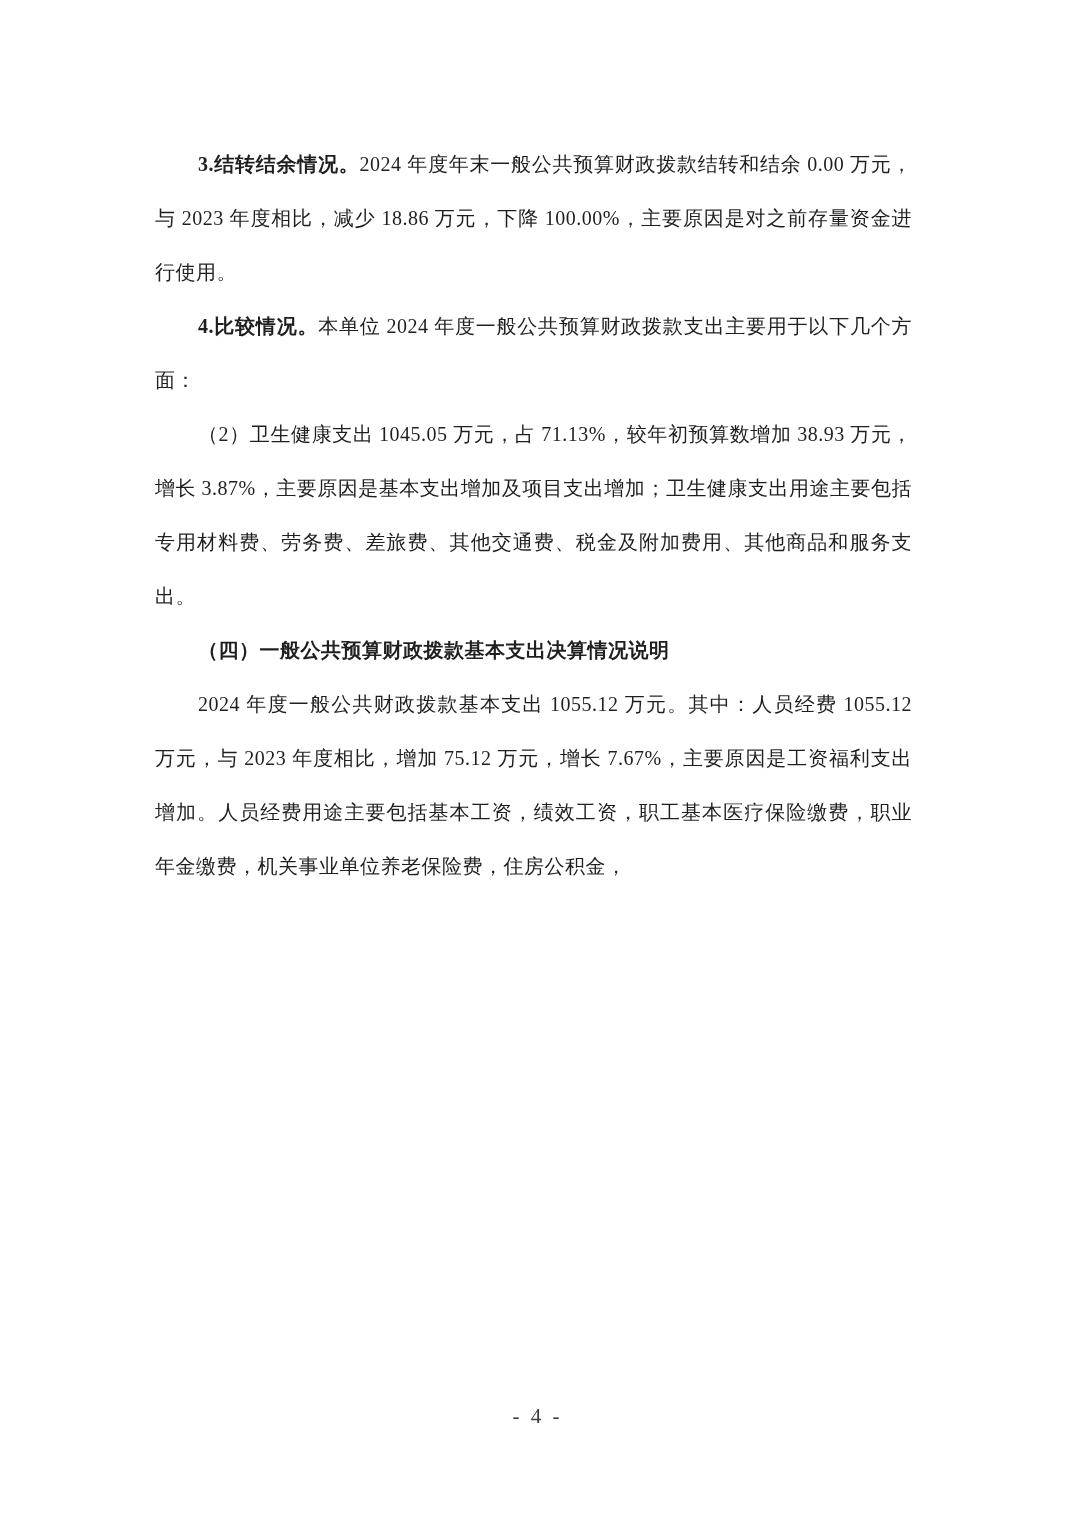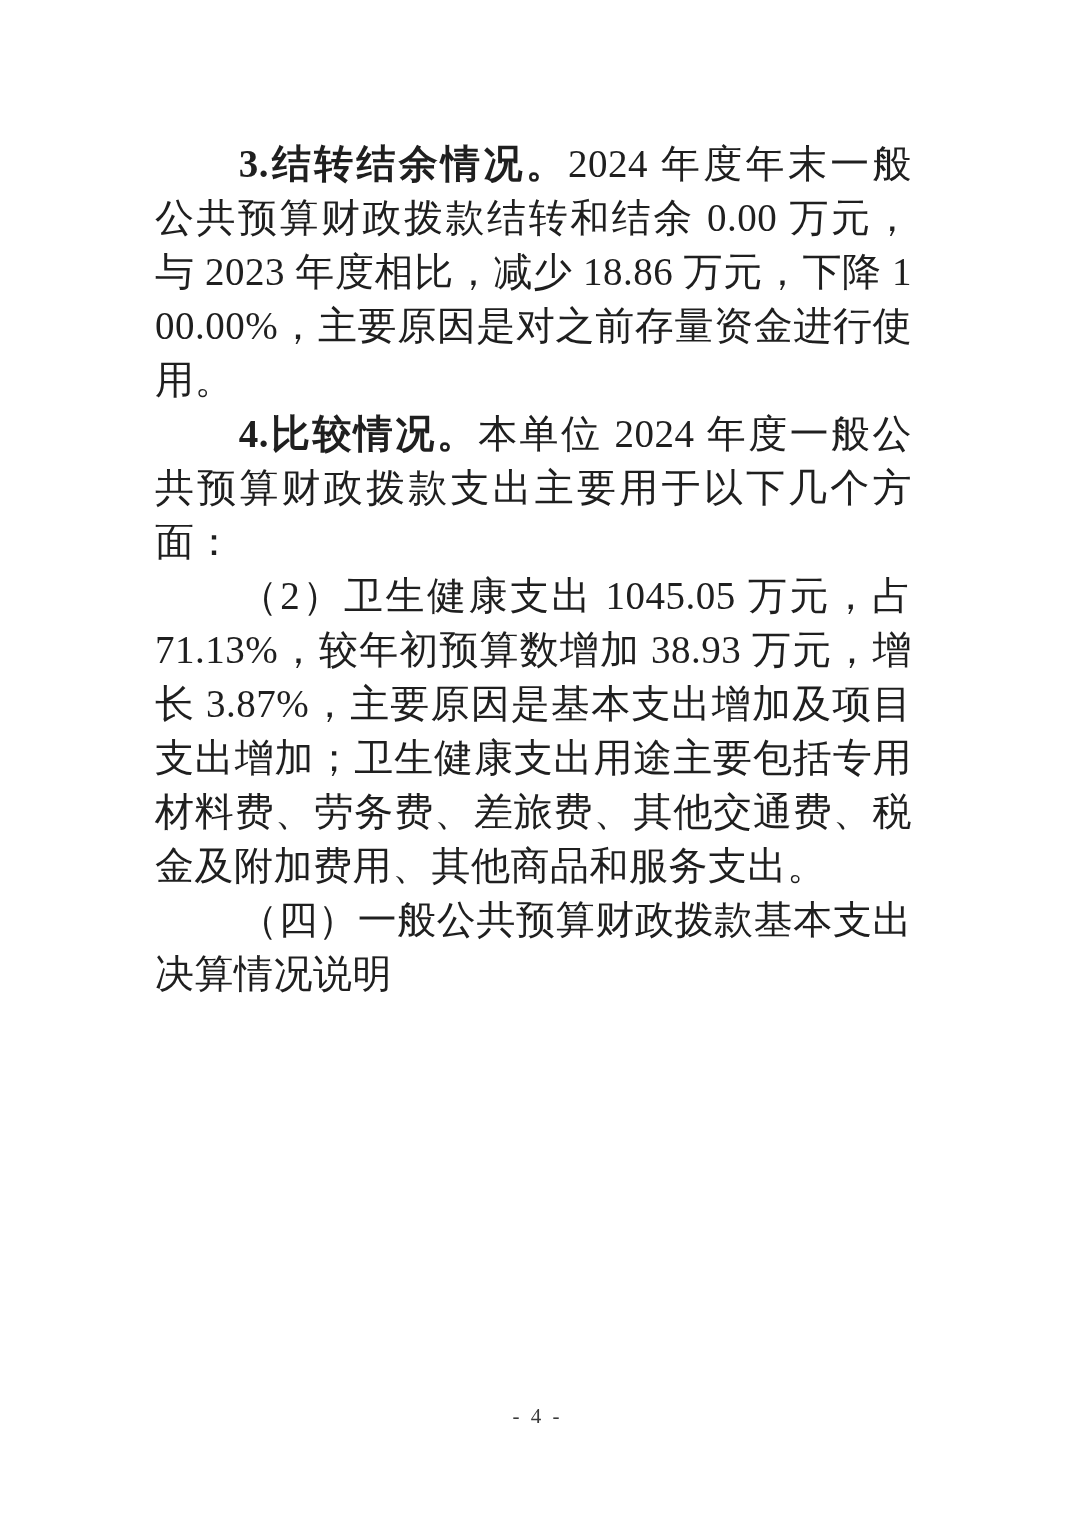--- a/index.html
+++ b/index.html
@@ -24,34 +24,34 @@
     background: #ffffff;
   }
   .content {
     position: absolute;
     left: 155px;
     top: 137px;
     width: 757px;
   }
   p.para {
     margin: 0;
-    font-size: 39px;
+    font-size: 20px;
     line-height: 54px;
     letter-spacing: 0.5px;
     text-align: justify;
     text-justify: inter-ideograph;
     word-break: break-all;
     text-indent: 2.15em;
     color: #1f1f1f;
   }
   p.para .lead {
     font-weight: bold;
   }
   p.para.heading {
-    font-weight: normal;
+    font-weight: bold;
   }
   .footer {
     position: absolute;
     left: 0;
     top: 1398px;
     width: 1075px;
     text-align: center;
     font-size: 21px;
     line-height: 36px;
     letter-spacing: 3px;
@@ -67,17 +67,18 @@
     <p class="para"><span class="lead">3.结转结余情况。</span><span>2024 年度年末一般公共预算财政拨款结转和结余 0.00 万元，与 2023 年度相比，减少 18.86 万元，下降 100.00%，主要原因是对之前存量资金进行使用。</span></p>
 
     <p class="para"><span class="lead">4.比较情况。</span><span>本单位 2024 年度一般公共预算财政拨款支出主要用于以下几个方面：</span></p>
 
 
     <p class="para"><span>（2）卫生健康支出 1045.05 万元，占 71.13%，较年初预算数增加 38.93 万元，增长 3.87%，主要原因是基本支出增加及项目支出增加；卫生健康支出用途主要包括专用材料费、劳务费、差旅费、其他交通费、税金及附加费用、其他商品和服务支出。</span></p>
 
 
     <p class="para heading">（四）一般公共预算财政拨款基本支出决算情况说明</p>
 
+    <p class="para"><span>2024 年度一般公共财政拨款基本支出 1055.12 万元。其中：人员经费 1055.12 万元，与 2023 年度相比，增加 75.12 万元，增长 7.67%，主要原因是工资福利支出增加。人员经费用途主要包括基本工资，绩效工资，职工基本医疗保险缴费，职业年金缴费，机关事业单位养老保险费，住房公积金，</span></p>
 
   </div>
 
   <div class="footer">- 4 -</div>
 </div>
 
 </body></html>

